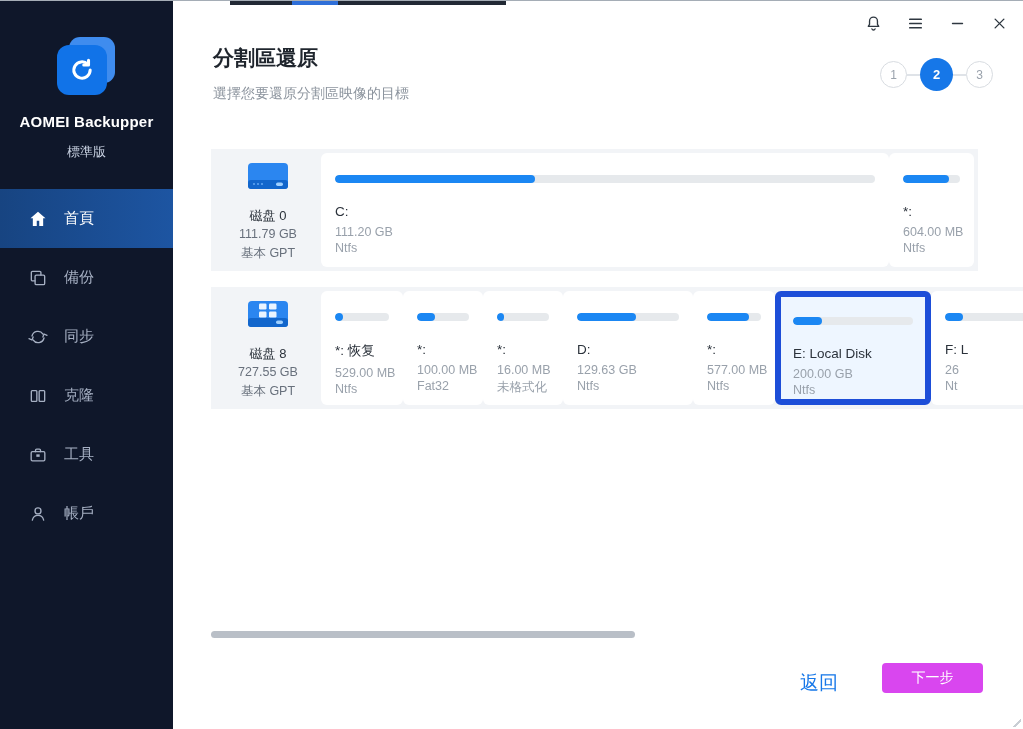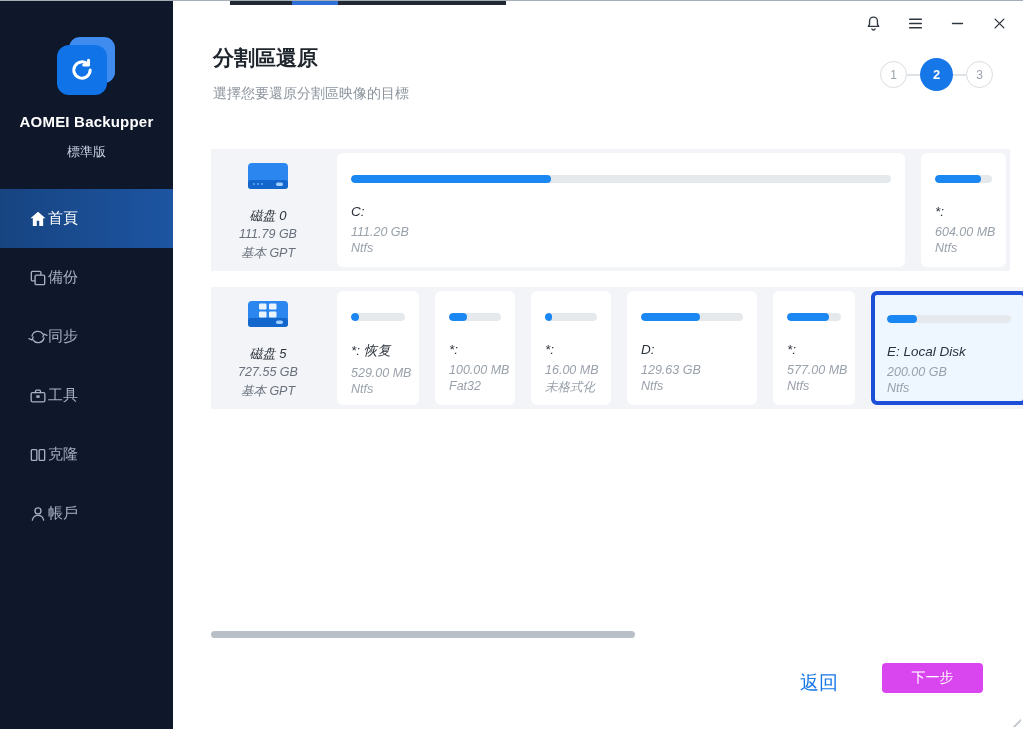--- a/index.html
+++ b/index.html
@@ -10,45 +10,45 @@
     border-top:1px solid #a5adb6;
   }
   
   .sidebar { position:absolute; left:0; top:0; width:173px; height:729px; background:#0f172a; }
   .logo-wrap { position:relative; width:64px; height:60px; margin:36px auto 0; }
   .logo-back { position:absolute; left:14px; top:0; width:46px; height:46px; border-radius:11px; background:#3f8cee; }
   .logo-front { position:absolute; left:2px; top:8px; width:50px; height:50px; border-radius:12px; background:#1173e8; display:flex; align-items:center; justify-content:center; }
   .app-name { margin-top:16px; text-align:center; color:#ffffff; font-size:15px; font-weight:700; letter-spacing:.2px; }
   .edition { margin-top:13px; text-align:center; color:#c9d2e2; font-size:13px; }
   .nav { margin-top:28px; }
-  .nav-item { height:59px; display:flex; align-items:center; padding-left:28px; color:#a6b0c3; font-size:15px; cursor:pointer; }
+  .nav-item { height:59px; display:flex; align-items:center; padding-left:28px; gap:16px; color:#a6b0c3; font-size:15px; cursor:pointer; }
   .nav-item .nav-icon { width:20px; height:20px; display:flex; align-items:center; justify-content:center; }
   .nav-item svg { width:20px; height:20px; }
   .nav-item.active { background:linear-gradient(90deg,#174481,#1d55a2); color:#ffffff; }
   
   .main { position:absolute; left:173px; top:1px; right:0; bottom:0; background:#fff; }
   .artifact-strip { position:absolute; left:230px; top:0; width:276px; height:4px; background:#222935; }
   .artifact-blue { position:absolute; left:62px; top:0; width:46px; height:4px; background:#2f6fd8; }
   .titlebar-controls { position:absolute; top:9px; right:12px; display:flex; gap:18px; }
   .tb-btn { width:24px; height:24px; display:flex; align-items:center; justify-content:center; color:#2e3740; cursor:pointer; }
   .header { position:absolute; left:40px; top:42px; }
   .page-title { font-size:21px; font-weight:700; color:#1f252d; }
   .page-subtitle { margin-top:13px; font-size:14px; color:#8b939d; }
   .steps { position:absolute; top:56px; right:30px; display:flex; align-items:center; }
   .step { width:27px; height:27px; border:1px solid #d8dce1; border-radius:50%; background:#fff; color:#9aa2ac; font-size:12px; display:flex; align-items:center; justify-content:center; }
   .step.active { width:33px; height:33px; border:none; background:#1677e8; color:#fff; font-size:13px; font-weight:700; }
   .step-line { width:13px; height:2px; background:#dfe3e8; }
   
   .disk-panel { position:absolute; left:38px; top:147px; right:0; height:268px; overflow:hidden; }
-  .disk-row { display:flex; background:#f2f4f7; padding:4px; gap:16px; width:max-content; margin-bottom:16px;font-style:italic; }
+  .disk-row { display:flex; background:#f2f4f7; padding:4px; gap:0; width:max-content; margin-bottom:16px; }
   .disk-info { width:106px; flex-shrink:0; display:flex; flex-direction:column; align-items:center; justify-content:center; text-align:center; }
   .disk-name { margin-top:7px; font-size:13px; color:#2b323b; }
   .disk-size, .disk-type { font-size:12.5px; color:#68707c; line-height:1.45; }
   .part-card { background:#fff; border-radius:6px; padding:22px 14px 0; flex-shrink:0; height:114px; cursor:pointer; }
-  .part-card.selected { background:#eef6ff; border:4px solid #1d4ed8; padding:20px 12px 8px; }
+  .part-card.selected { background:#eef6ff; border:6px solid #1d4ed8; padding:20px 12px 8px; }
   .part-bar { height:8px; background:#e6e9ec; border-radius:4px; overflow:hidden; }
   .part-fill { height:100%; background:#1b87f3; border-radius:4px; }
   .part-name { margin-top:21px; font-size:13.5px; color:#2b323b; white-space:nowrap; }
   .part-size { margin-top:6px; font-size:12.5px; color:#99a1ab; white-space:nowrap; }
   .part-fs { margin-top:2px; font-size:12.5px; color:#99a1ab; white-space:nowrap; }
   
   .hscroll-thumb { position:absolute; left:38px; top:629px; width:424px; height:7px; border-radius:4px; background:#b9bfc7; cursor:pointer; }
   .back-link { position:absolute; right:185px; top:668px; color:#1677e8; font-size:19px; cursor:pointer; }
   .next-btn { position:absolute; right:40px; top:661px; width:101px; height:30px; background:#d946ef; border:none; border-radius:4px; color:#fff; font-size:14px; display:flex; align-items:center; justify-content:center; cursor:pointer; font-family:inherit; }
   .resize-grip { position:absolute; right:2px; bottom:2px; width:10px; height:10px; background:linear-gradient(135deg,transparent 60%,#c9ced4 60%,#c9ced4 72%,transparent 72%); }
@@ -93,35 +93,35 @@
             <path d="M4.8 10.8A7.3 7.3 0 0 1 18 8.5"></path>
             <path d="M6.2 12l-1.5 3.6L1.2 14"></path>
             <path d="M17.8 12l1.5-3.6 3.5 1.6"></path>
           </svg>
         </span>
         <span>同步</span>
       </div>
       <div class="nav-item">
         <span class="nav-icon">
           <svg viewBox="0 0 24 24" fill="none" stroke="currentColor" stroke-width="1.6" stroke-linecap="round" stroke-linejoin="round">
+            <rect x="4" y="5.5" width="6.6" height="13" rx="1"></rect>
+            <rect x="13.4" y="5.5" width="6.6" height="13" rx="1"></rect>
+          </svg>
+        </span>
+        <span>克隆</span>
+      </div>
+      <div class="nav-item">
+        <span class="nav-icon">
+          <svg viewBox="0 0 24 24" fill="none" stroke="currentColor" stroke-width="1.6" stroke-linecap="round" stroke-linejoin="round">
             <rect x="3.8" y="8" width="16.4" height="11" rx="1.5"></rect>
             <path d="M9 8V6.4A1.4 1.4 0 0 1 10.4 5h3.2A1.4 1.4 0 0 1 15 6.4V8"></path>
             <rect x="10" y="11.2" width="4" height="3" fill="currentColor" stroke="none"></rect>
           </svg>
         </span>
         <span>工具</span>
-      </div>
-      <div class="nav-item">
-        <span class="nav-icon">
-          <svg viewBox="0 0 24 24" fill="none" stroke="currentColor" stroke-width="1.6" stroke-linecap="round" stroke-linejoin="round">
-            <rect x="4" y="5.5" width="6.6" height="13" rx="1"></rect>
-            <rect x="13.4" y="5.5" width="6.6" height="13" rx="1"></rect>
-          </svg>
-        </span>
-        <span>克隆</span>
       </div>
       <div class="nav-item">
         <span class="nav-icon">
           <svg viewBox="0 0 24 24" fill="none" stroke="currentColor" stroke-width="1.6" stroke-linecap="round" stroke-linejoin="round">
             <circle cx="12" cy="8.3" r="3.6"></circle>
             <path d="M5.2 19.3c.9-3.7 3.6-5.6 6.8-5.6s5.9 1.9 6.8 5.6"></path>
           </svg>
         </span>
         <span>帳戶</span>
       </div>
@@ -202,21 +202,21 @@
         <div class="disk-info">
           <span><svg width="46" height="38" viewBox="0 0 46 38">
               <rect x="3" y="5" width="40" height="26" rx="4" fill="#2b86f0"></rect>
               <rect x="3" y="22" width="40" height="9" rx="3" fill="#1266cc"></rect>
               <rect x="31" y="24.5" width="7" height="3.4" rx="1.7" fill="#9fd0ff"></rect>
               <rect x="14" y="7.5" width="7.5" height="6" rx="1.2" fill="#eaf4ff"></rect>
               <rect x="24" y="7.5" width="7.5" height="6" rx="1.2" fill="#eaf4ff"></rect>
               <rect x="14" y="15.5" width="7.5" height="6" rx="1.2" fill="#eaf4ff"></rect>
               <rect x="24" y="15.5" width="7.5" height="6" rx="1.2" fill="#eaf4ff"></rect>
             </svg></span>
-          <div class="disk-name">磁盘 5</div>
+          <div class="disk-name">磁盘 8</div>
           <div class="disk-size">727.55 GB</div>
           <div class="disk-type">基本 GPT</div>
         </div>
         <div class="part-card" style="width:82px">
           <div class="part-bar">
             <div class="part-fill" style="width:14%"></div>
           </div>
           <div class="part-name">*: 恢复</div>
           <div class="part-size">529.00 MB</div>
           <div class="part-fs">Ntfs</div>

